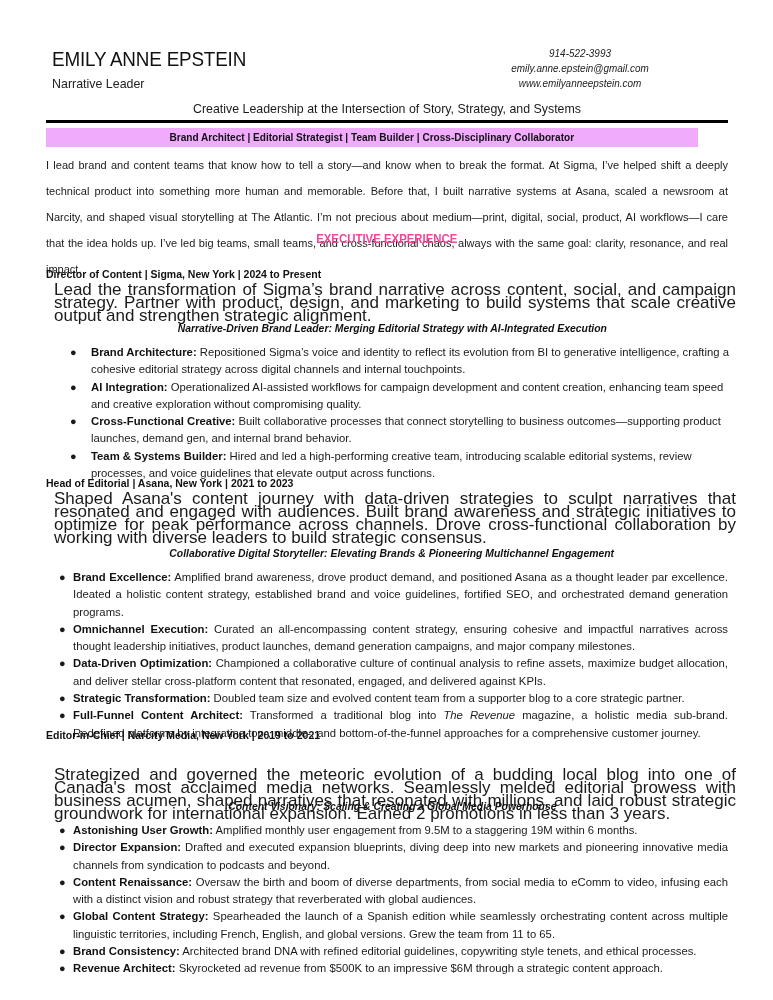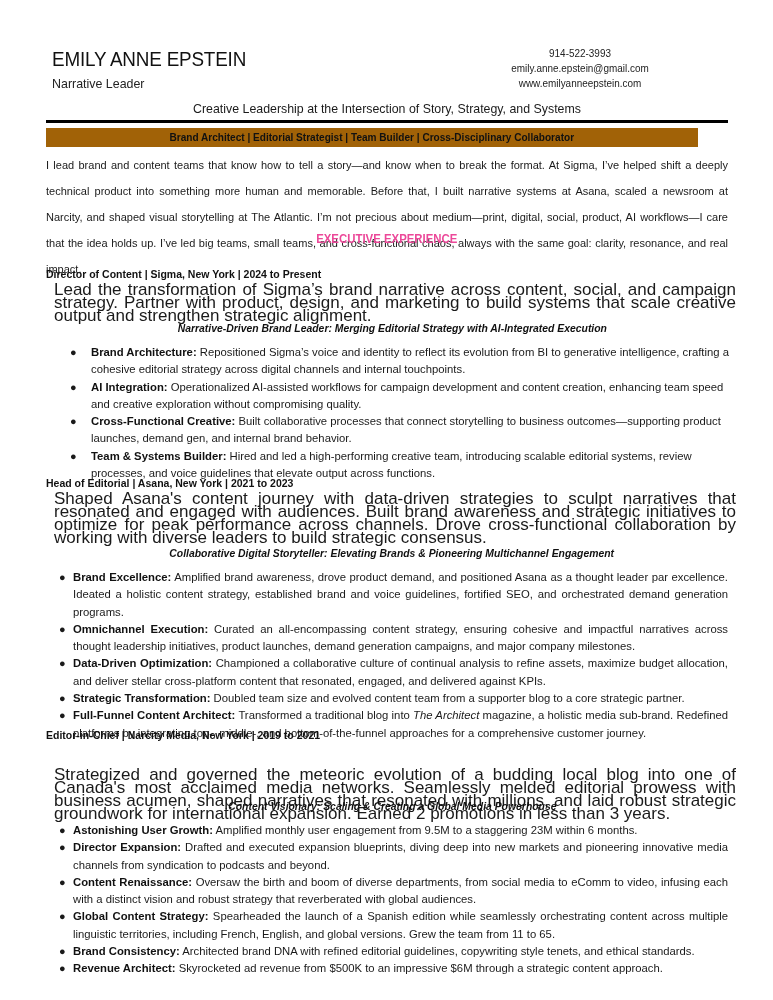--- a/index.html
+++ b/index.html
@@ -1,24 +1,24 @@
 <!DOCTYPE html>
 <html><head>
 <meta charset="utf-8">
 <style>
   html, body { margin: 0; padding: 0; background: #ffffff; }
   body { width: 773px; height: 1000px; position: relative; overflow: hidden;
          font-family: "Liberation Sans", sans-serif; color: #1a1a1a; }
   .name { position: absolute; left: 52px; top: 47px; font-size: 20.5px; letter-spacing: -0.2px; color: #111; transform: scaleX(0.92); transform-origin: left; white-space: nowrap; }
   .role { position: absolute; left: 52px; top: 76px; font-size: 13.5px; color: #222; transform: scaleX(0.92); transform-origin: left; white-space: nowrap; }
-  .contact { position: absolute; left: 450px; width: 260px; text-align: center; font-size: 10.8px; color: #222; }
+  .contact { position: absolute; left: 450px; width: 260px; text-align: center; font-size: 10.8px; color: #222; font-style: italic; }
   .contact div { height: 15px; line-height: 15px; transform: scaleX(0.92); }
   .tagline { position: absolute; left: 46px; width: 682px; top: 101px; text-align: center; font-size: 13.3px; color: #1a1a1a; transform: scaleX(0.93); }
   .rule { position: absolute; left: 46px; width: 682px; top: 120px; height: 3px; background: #000; }
-  .banner { position: absolute; left: 46px; width: 652px; top: 128px; height: 19px; background: #a16207; text-align: center; font-size: 11.2px; font-weight: bold; line-height: 19px; color: #111; }
+  .banner { position: absolute; left: 46px; width: 652px; top: 128px; height: 19px; background: #f0abfc; text-align: center; font-size: 11.2px; font-weight: bold; line-height: 19px; color: #111; }
   .banner span { display: inline-block; transform: scaleX(0.9); }
   .summary { position: absolute; left: 46px; width: 682px; top: 152px; font-size: 11px; line-height: 26px; text-align: justify; color: #1a1a1a; }
   .section-title { position: absolute; left: 46px; width: 682px; top: 232px; text-align: center; font-weight: bold; font-size: 12.4px; color: #ec4899; }
   .section-title span { display: inline-block; transform: scaleX(0.92); }
 
   .job-title { position: absolute; left: 46px; font-weight: bold; font-size: 11.3px; color: #111; white-space: nowrap; transform: scaleX(0.93); transform-origin: left; }
   .job-desc { position: absolute; left: 46px; width: 682px; font-size: 17px; line-height: 13px; text-align: justify; color: #1a1a1a; margin-left: 8px; }
   .theme { position: absolute; left: 51px; width: 682px; text-align: center; font-weight: bold; font-style: italic; font-size: 11.3px; color: #111; }
   .theme span { display: inline-block; transform: scaleX(0.92); }
 
@@ -62,26 +62,26 @@
 </ul>
 
 <div class="job-title" style="top:477px">Head of Editorial | Asana, New York | 2021 to 2023</div>
 <div class="job-desc" style="top:492px">Shaped Asana's content journey with data-driven strategies to sculpt narratives that resonated and engaged with audiences. Built brand awareness and strategic initiatives to optimize for peak performance across channels. Drove cross-functional collaboration by working with diverse leaders to build strategic consensus.</div>
 <div class="theme" style="top:547px"><span>Collaborative Digital Storyteller: Elevating Brands &amp; Pioneering Multichannel Engagement</span></div>
 <ul class="bullets b2">
   <li><span class="dot">●</span><b>Brand Excellence:</b><span> Amplified brand awareness, drove product demand, and positioned Asana as a thought leader par excellence. Ideated a holistic content strategy, established brand and voice guidelines, fortified SEO, and orchestrated demand generation programs.</span></li>
   <li><span class="dot">●</span><b>Omnichannel Execution:</b><span> Curated an all-encompassing content strategy, ensuring cohesive and impactful narratives across thought leadership initiatives, product launches, demand generation campaigns, and major company milestones.</span></li>
   <li><span class="dot">●</span><b>Data-Driven Optimization:</b><span> Championed a collaborative culture of continual analysis to refine assets, maximize budget allocation, and deliver stellar cross-platform content that resonated, engaged, and delivered against KPIs.</span></li>
   <li><span class="dot">●</span><b>Strategic Transformation:</b><span> Doubled team size and evolved content team from a supporter blog to a core strategic partner.</span></li>
-  <li><span class="dot">●</span><b>Full-Funnel Content Architect:</b><span> Transformed a traditional blog into </span><i>The Architect</i><span> magazine, a holistic media sub-brand. Redefined platforms by integrating top-, middle-, and bottom-of-the-funnel approaches for a comprehensive customer journey.</span></li>
+  <li><span class="dot">●</span><b>Full-Funnel Content Architect:</b><span> Transformed a traditional blog into </span><i>The Revenue</i><span> magazine, a holistic media sub-brand. Redefined platforms by integrating top-, middle-, and bottom-of-the-funnel approaches for a comprehensive customer journey.</span></li>
 </ul>
 
 <div class="job-title" style="top:729px">Editor-in-Chief | Narcity Media, New York | 2019 to 2021</div>
 <div class="job-desc" style="top:768px">Strategized and governed the meteoric evolution of a budding local blog into one of Canada's most acclaimed media networks. Seamlessly melded editorial prowess with business acumen, shaped narratives that resonated with millions, and laid robust strategic groundwork for international expansion. Earned 2 promotions in less than 3 years.</div>
 <div class="theme" style="top:800px"><span>Content Visionary: Scaling &amp; Creating a Global Media Powerhouse</span></div>
 <ul class="bullets b3">
-  <li><span class="dot">●</span><b>Astonishing User Growth:</b><span> Amplified monthly user engagement from 9.5M to a staggering 23M within 6 months.</span></li>
+  <li><span class="dot">●</span><b>Astonishing User Growth:</b><span> Amplified monthly user engagement from 9.5M to a staggering 19M within 6 months.</span></li>
   <li><span class="dot">●</span><b>Director Expansion:</b><span> Drafted and executed expansion blueprints, diving deep into new markets and pioneering innovative media channels from syndication to podcasts and beyond.</span></li>
   <li><span class="dot">●</span><b>Content Renaissance:</b><span> Oversaw the birth and boom of diverse departments, from social media to eComm to video, infusing each with a distinct vision and robust strategy that reverberated with global audiences.</span></li>
   <li><span class="dot">●</span><b>Global Content Strategy:</b><span> Spearheaded the launch of a Spanish edition while seamlessly orchestrating content across multiple linguistic territories, including French, English, and global versions. Grew the team from 11 to 65.</span></li>
-  <li><span class="dot">●</span><b>Brand Consistency:</b><span> Architected brand DNA with refined editorial guidelines, copywriting style tenets, and ethical standards.</span></li>
+  <li><span class="dot">●</span><b>Brand Consistency:</b><span> Architected brand DNA with refined editorial guidelines, copywriting style tenets, and ethical processes.</span></li>
   <li><span class="dot">●</span><b>Revenue Architect:</b><span> Skyrocketed ad revenue from $500K to an impressive $6M through a strategic content approach.</span></li>
 </ul>
 
 </body></html>

